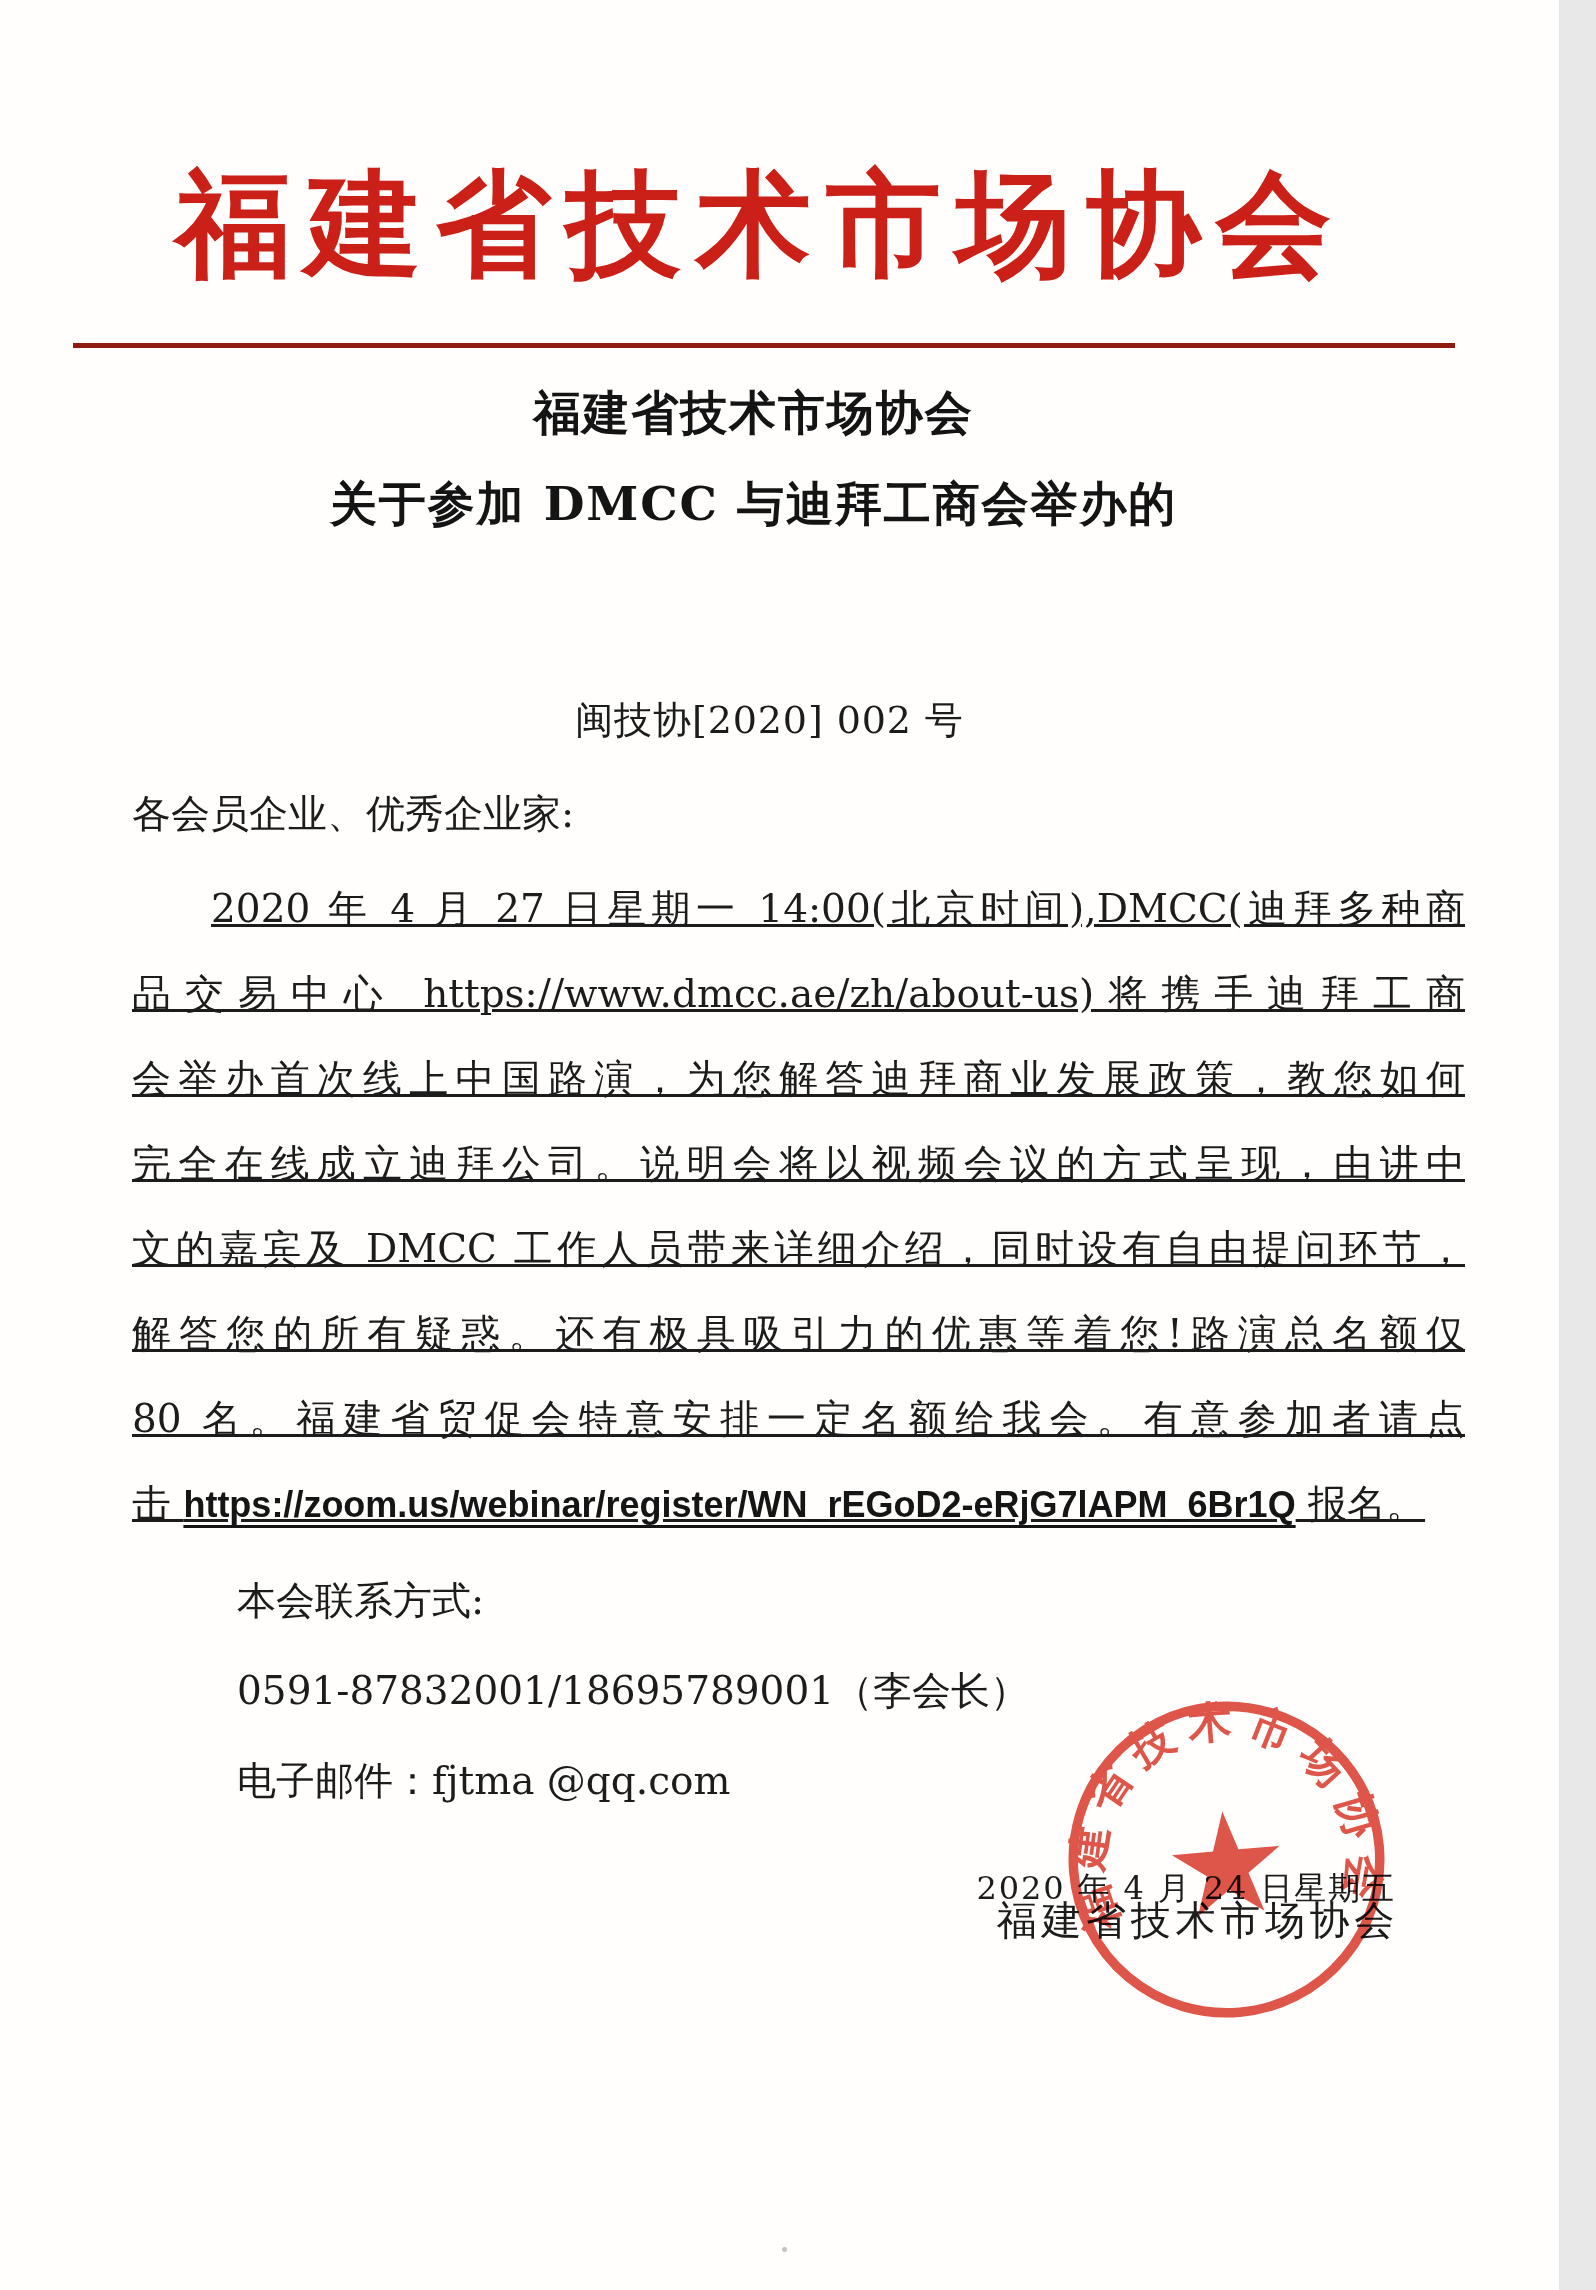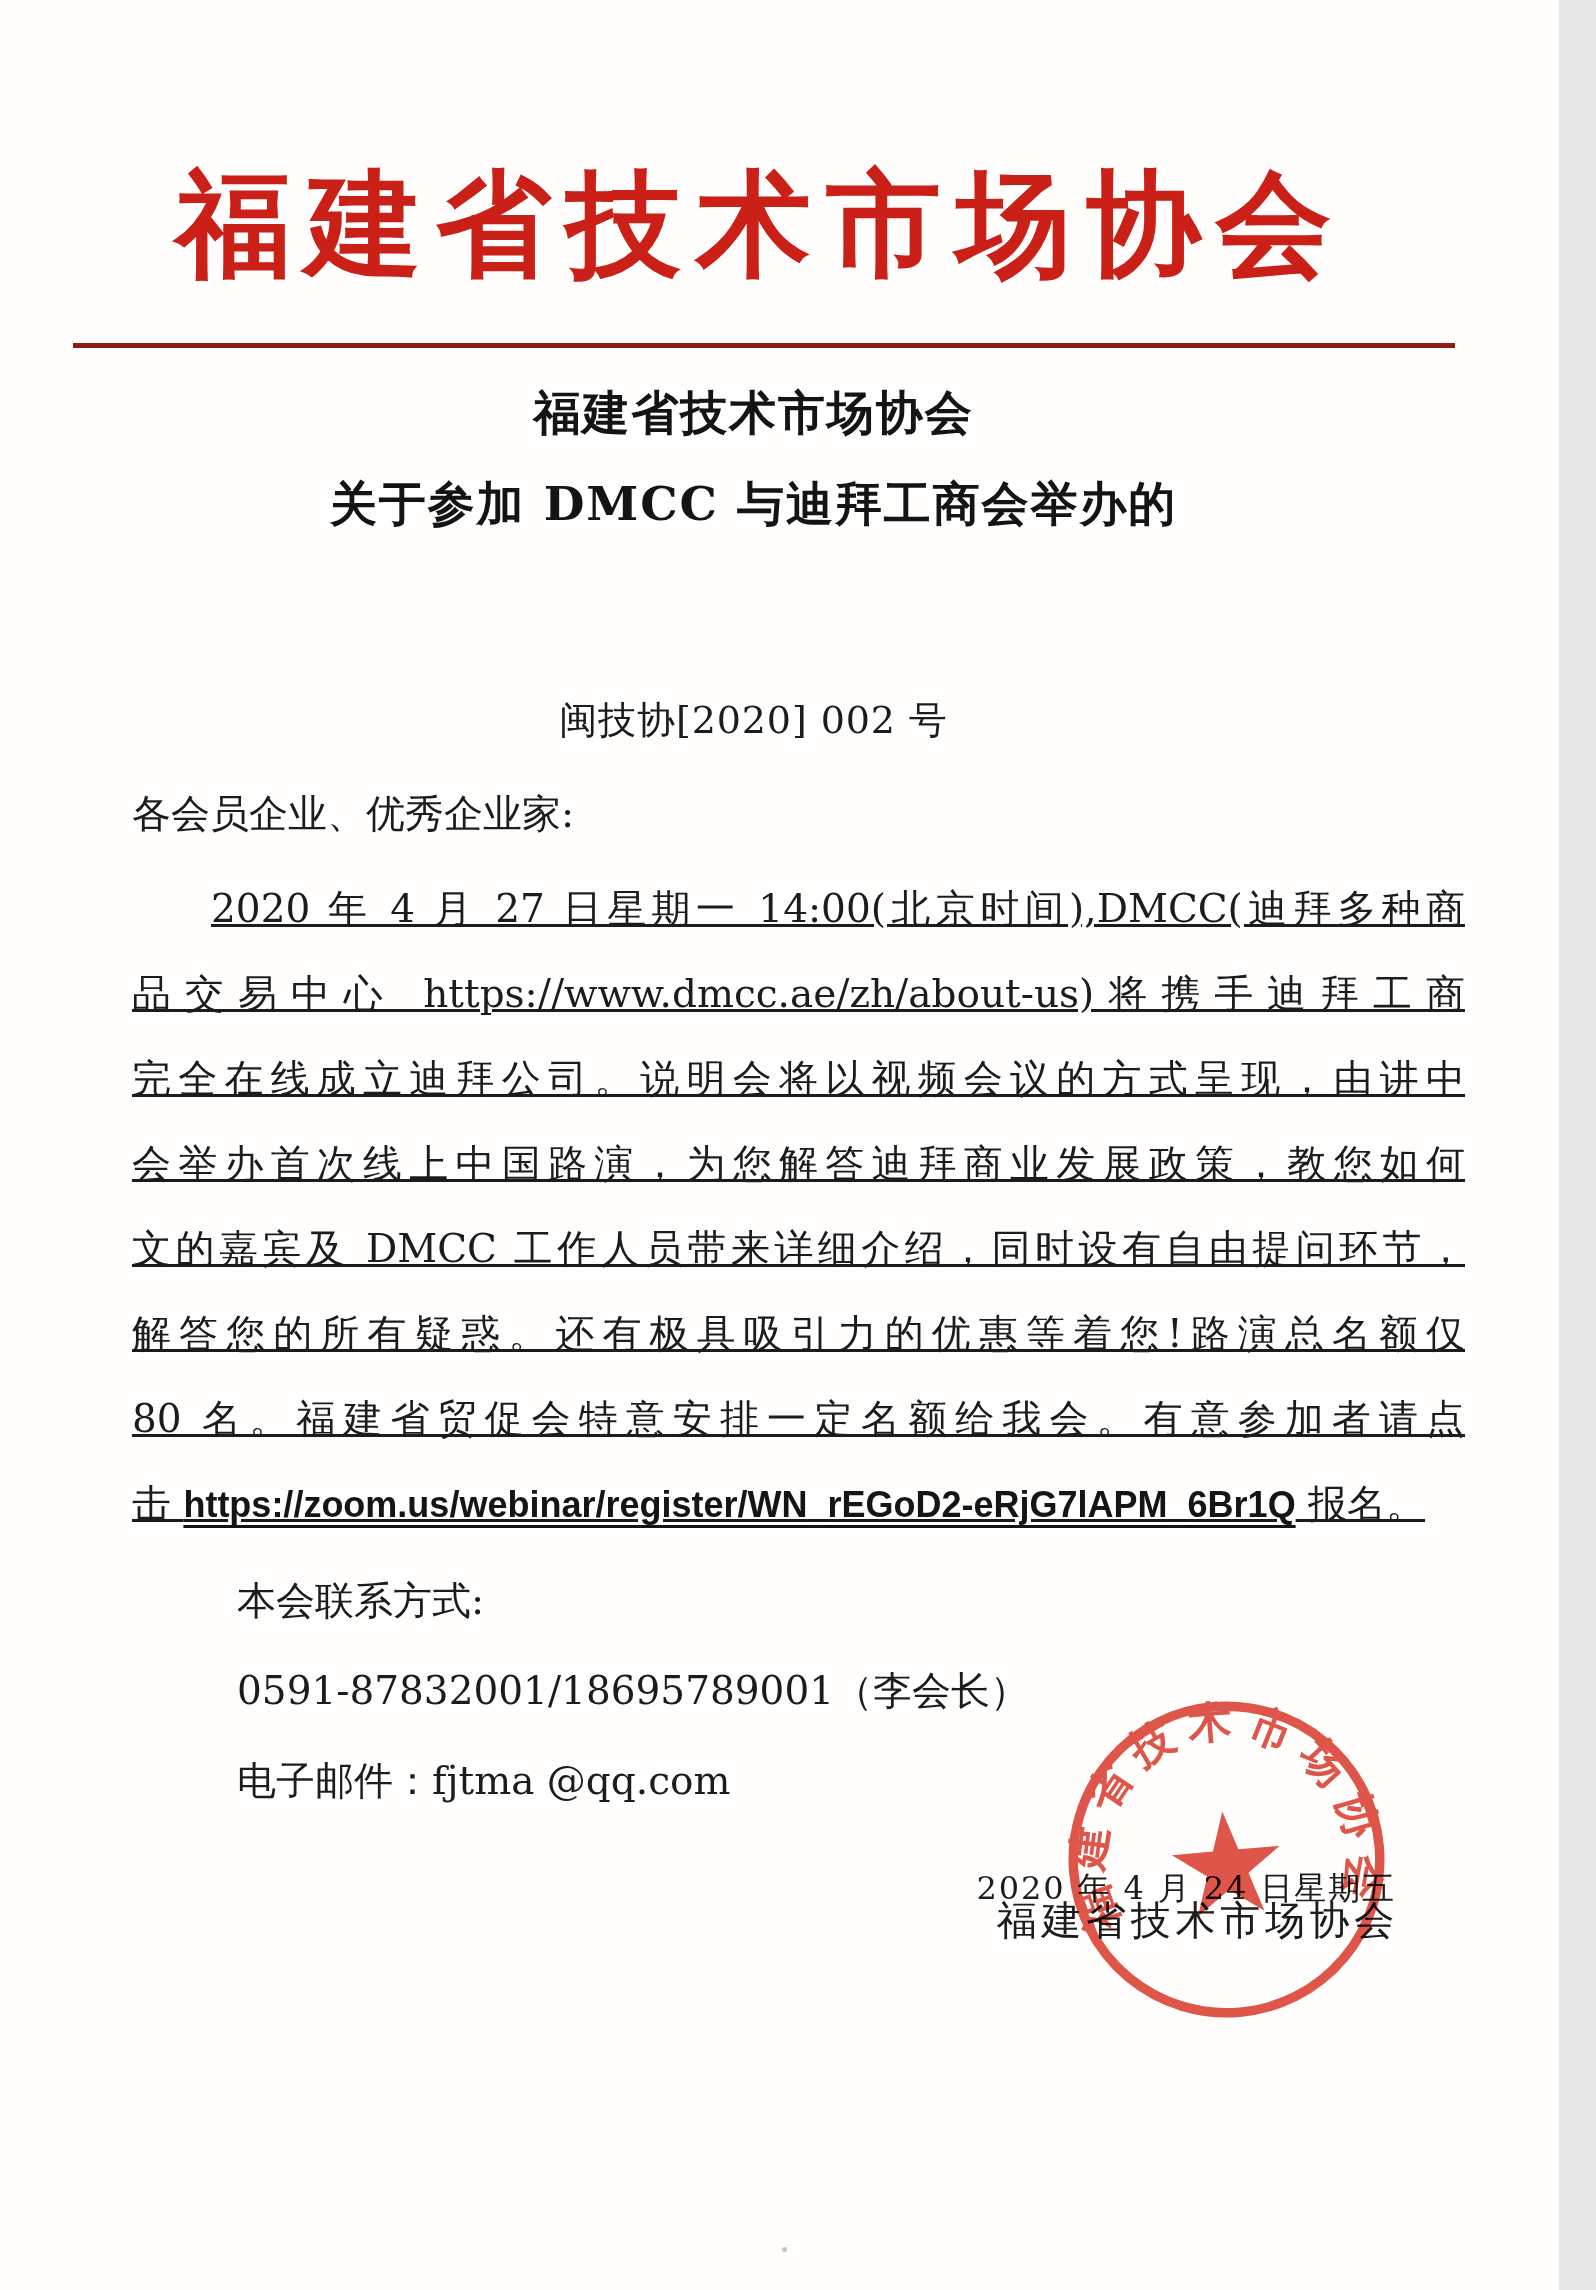--- a/index.html
+++ b/index.html
@@ -20,21 +20,21 @@
     position:absolute; top:343px; left:73px; width:1382px; height:4.7px;
   }
   
   .title-block {
     position:absolute; top:367px; left:0; width:1507px;
     text-align:center; font-size:47px; font-weight:bold;
     line-height:91px; letter-spacing:1.9px; color:#141414;
   }
   .doc-number {
     position:absolute; top:695px; left:0; width:1507px;
-    text-align:center; font-size:38px; letter-spacing:0.9px;
+    text-align:center; font-size:38px; letter-spacing:0.9px;padding-left:16px;
   }
   
   .salutation {
     position:absolute; top:787px; left:132px; font-size:39px;
   }
   .body {
     position:absolute; top:866px; left:132px; width:1333px;
     font-size:39px;
   }
   .bline {
@@ -94,22 +94,22 @@
     <div>关于参加 DMCC 与迪拜工商会举办的</div>
   </div>
 
   <div class="doc-number">闽技协[2020] 002 号</div>
 
   <div class="salutation">各会员企业、优秀企业家:</div>
 
   <div class="body">
     <div class="bline indent">2020 年 4 月 27 日星期一 14:00(北京时间),DMCC(迪拜多种商</div>
     <div class="bline">品交易中心 https://www.dmcc.ae/zh/about-us)将携手迪拜工商</div>
+    <div class="bline">会举办首次线上中国路演，为您解答迪拜商业发展政策，教您如何</div>
     <div class="bline">完全在线成立迪拜公司。说明会将以视频会议的方式呈现，由讲中</div>
-    <div class="bline">会举办首次线上中国路演，为您解答迪拜商业发展政策，教您如何</div>
     <div class="bline">文的嘉宾及 DMCC 工作人员带来详细介绍，同时设有自由提问环节，</div>
     <div class="bline">解答您的所有疑惑。还有极具吸引力的优惠等着您!路演总名额仅</div>
     <div class="bline">80 名。福建省贸促会特意安排一定名额给我会。有意参加者请点</div>
     <div class="bline link-line"><span>击 </span><a class="zoom-link">https://zoom.us/webinar/register/WN_rEGoD2-eRjG7lAPM_6Br1Q</a><span> 报名。</span></div>
   </div>
 
   <div class="contact">
     <div>本会联系方式:</div>
     <div>0591-87832001/18695789001（李会长）</div>
     <div>电子邮件：fjtma @qq.com</div>

